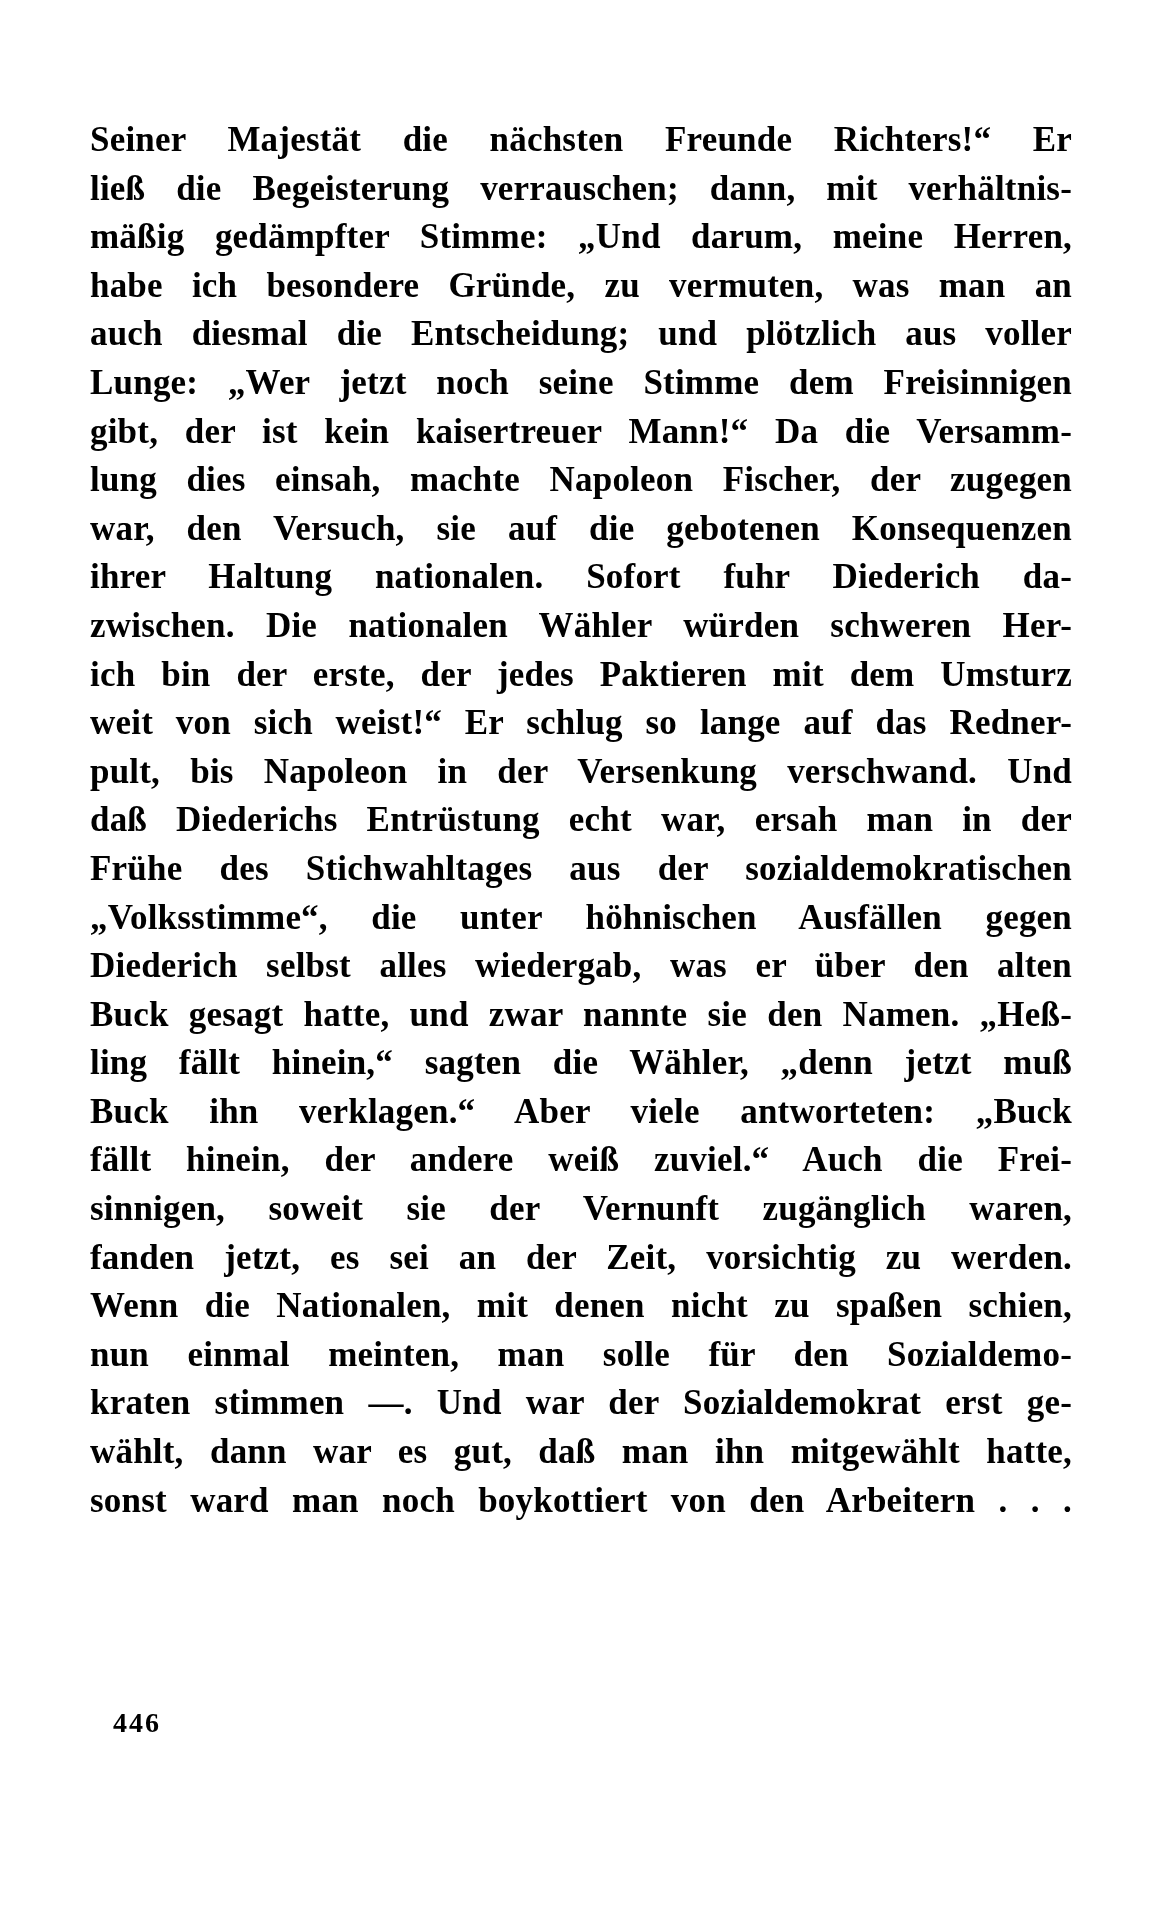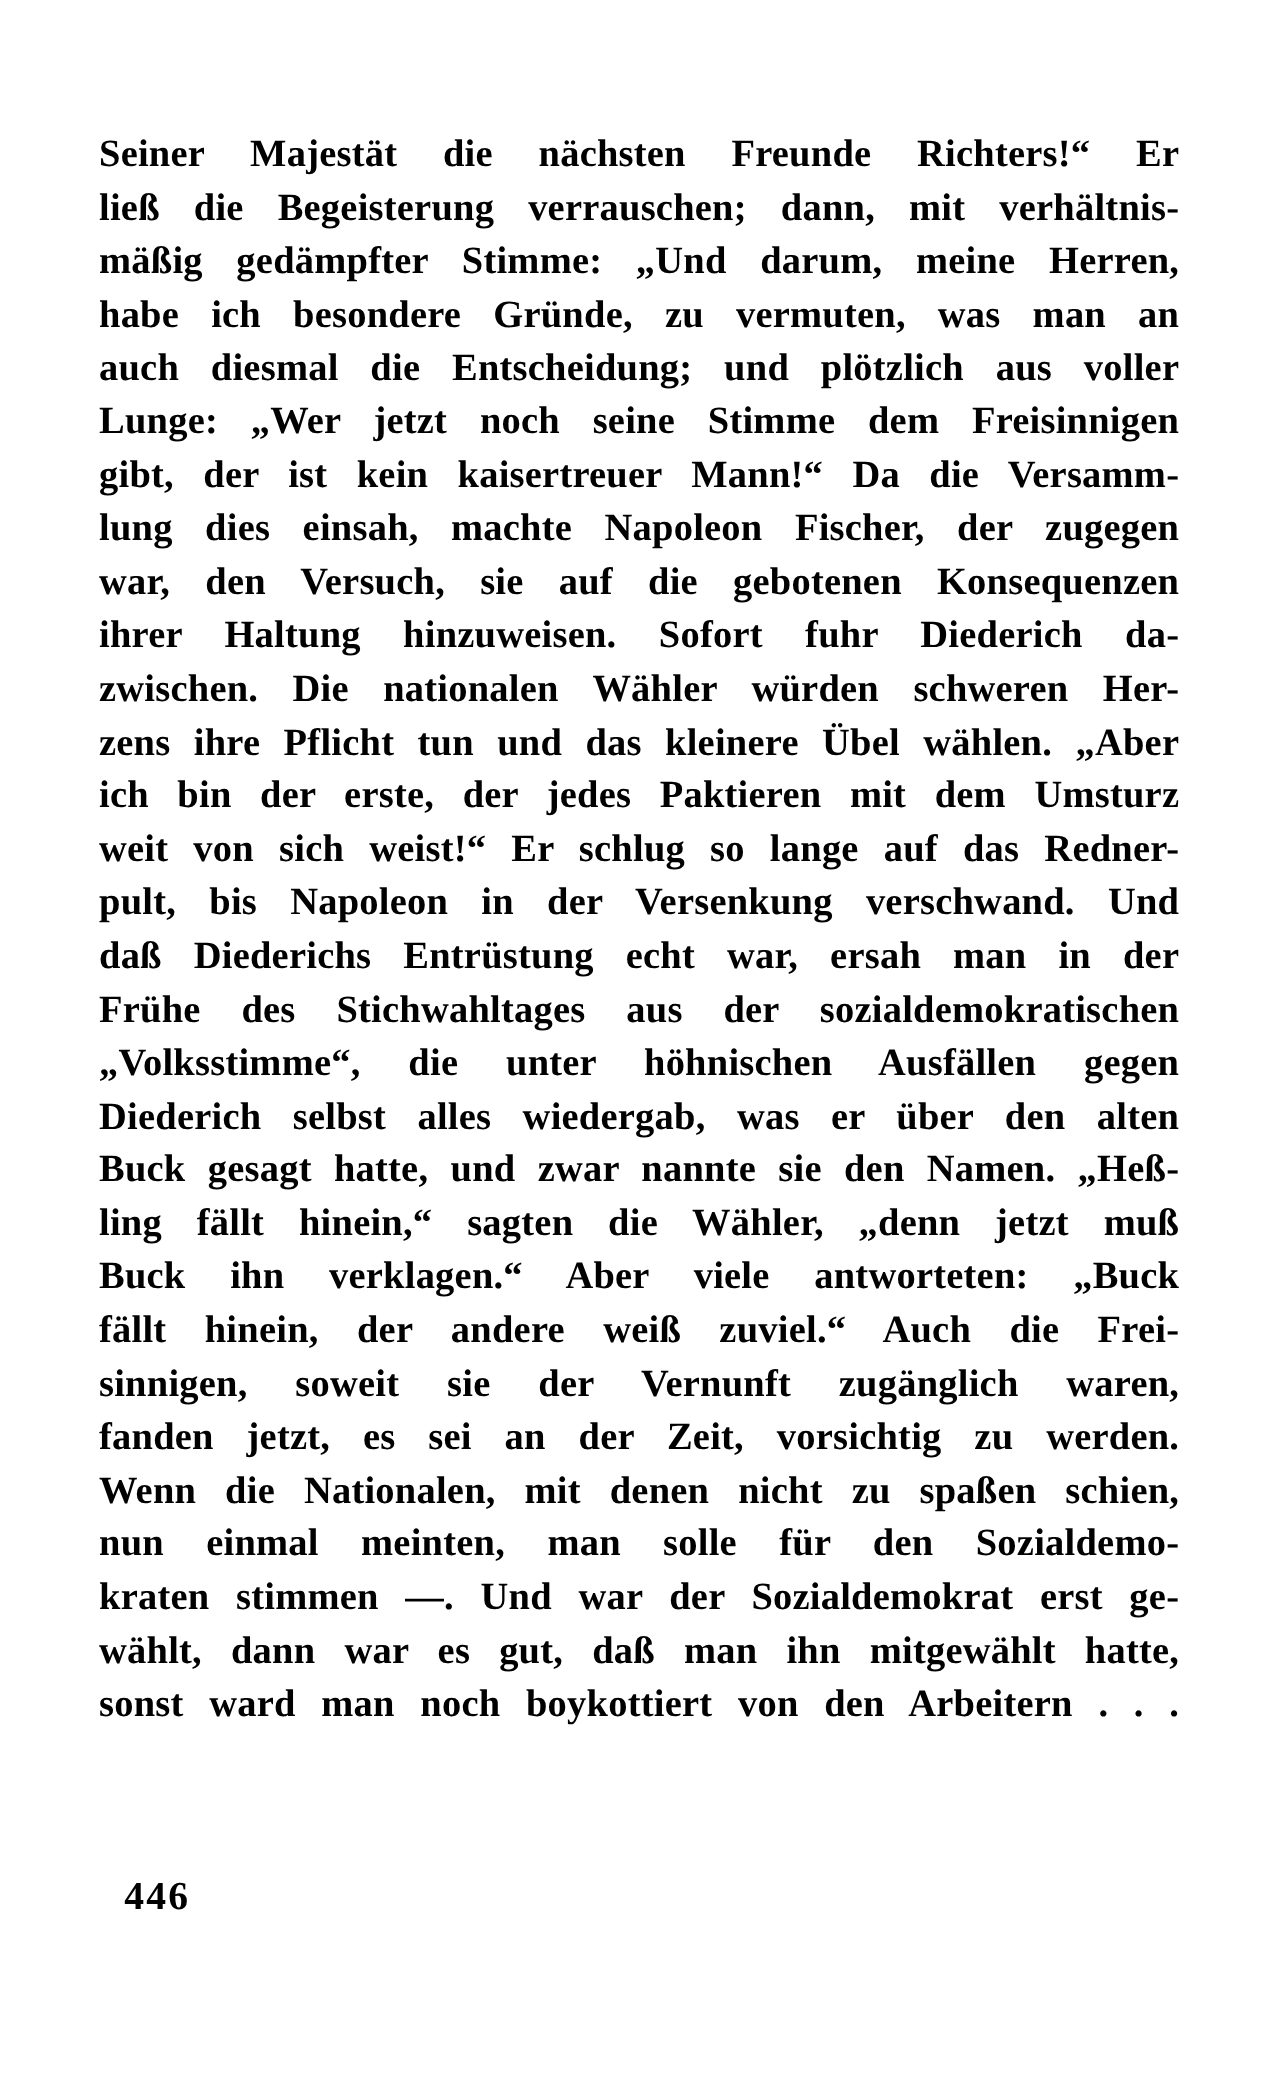--- a/index.html
+++ b/index.html
@@ -37,42 +37,41 @@
     line-height: 48.6px;
     text-align: justify;
     text-align-last: justify;
     overflow: hidden;
   }
   .page-number {
     position: absolute;
     left: 113px;
     top: 1700px;
     font-weight: bold;
-    font-size: 36px;
+    font-size: 28px;
     line-height: 46px;
     letter-spacing: 2px;
   }
 </style>
 </head>
 <body style="background: rgb(255, 255, 255); color: rgb(0, 0, 0);">
 
 <div class="page">
   <div class="text-block">
       <div class="line">Seiner Majestät die nächsten Freunde Richters!“ Er</div>
       <div class="line">ließ die Begeisterung verrauschen; dann, mit verhältnis-</div>
       <div class="line">mäßig gedämpfter Stimme: „Und darum, meine Herren,</div>
       <div class="line">habe ich besondere Gründe, zu vermuten, was man an</div>
       <div class="line">auch diesmal die Entscheidung; und plötzlich aus voller</div>
       <div class="line">Lunge: „Wer jetzt noch seine Stimme dem Freisinnigen</div>
       <div class="line">gibt, der ist kein kaisertreuer Mann!“ Da die Versamm-</div>
       <div class="line">lung dies einsah, machte Napoleon Fischer, der zugegen</div>
       <div class="line">war, den Versuch, sie auf die gebotenen Konsequenzen</div>
-      <div class="line">ihrer Haltung hinzuweisen. Sofort fuhr Diederich da-</div>
+      <div class="line">ihrer Haltung nationalen. Sofort fuhr Diederich da-</div>
       <div class="line">zwischen. Die nationalen Wähler würden schweren Her-</div>
-      <div class="line">zens ihre Pflicht tun und das kleinere Übel wählen. „Aber</div>
       <div class="line">ich bin der erste, der jedes Paktieren mit dem Umsturz</div>
       <div class="line">weit von sich weist!“ Er schlug so lange auf das Redner-</div>
       <div class="line">pult, bis Napoleon in der Versenkung verschwand. Und</div>
       <div class="line">daß Diederichs Entrüstung echt war, ersah man in der</div>
       <div class="line">Frühe des Stichwahltages aus der sozialdemokratischen</div>
       <div class="line">„Volksstimme“, die unter höhnischen Ausfällen gegen</div>
       <div class="line">Diederich selbst alles wiedergab, was er über den alten</div>
       <div class="line">Buck gesagt hatte, und zwar nannte sie den Namen. „Heß-</div>
       <div class="line">ling fällt hinein,“ sagten die Wähler, „denn jetzt muß</div>
       <div class="line">Buck ihn verklagen.“ Aber viele antworteten: „Buck</div>

